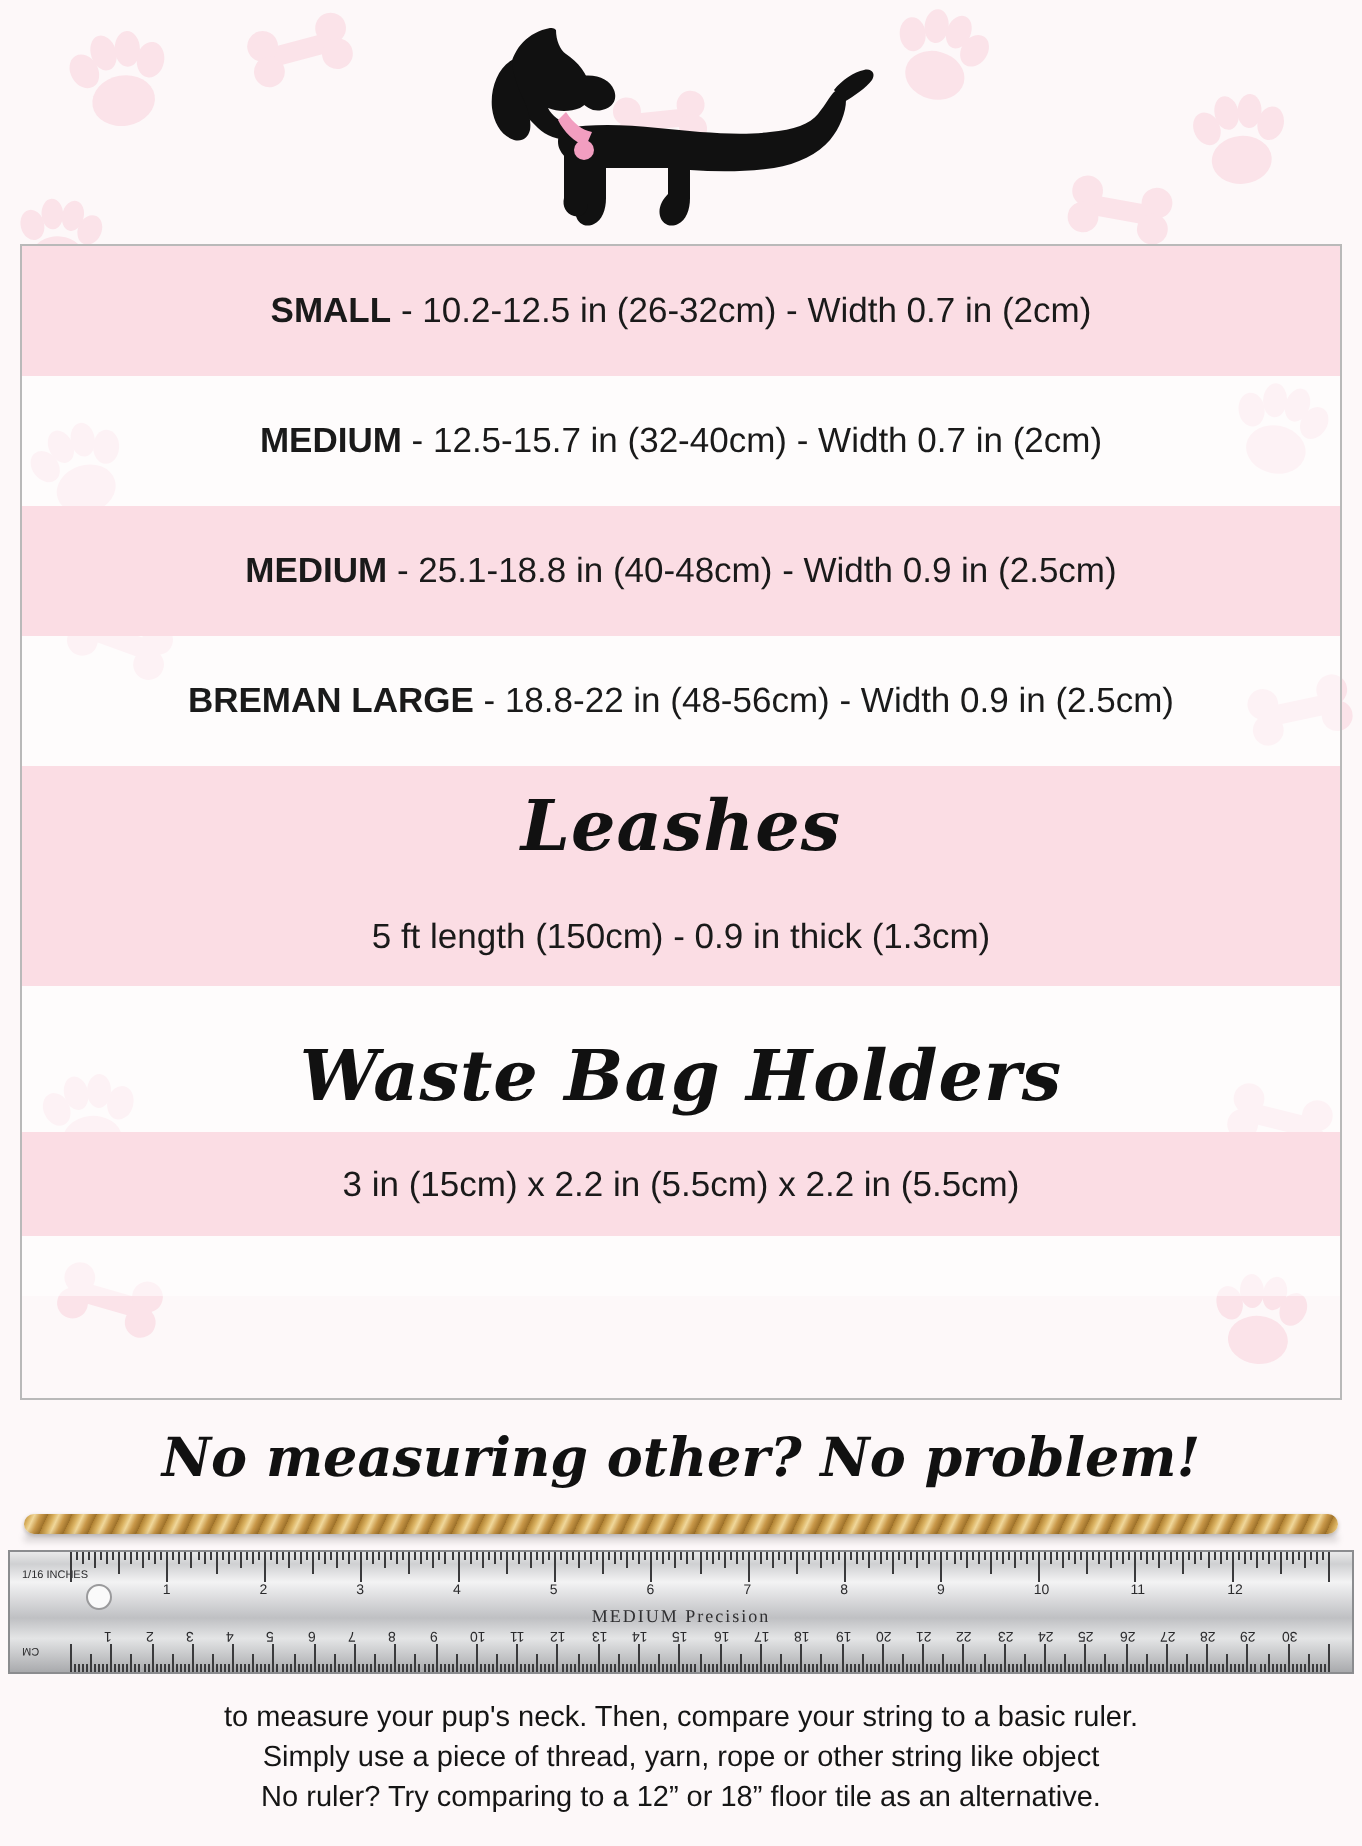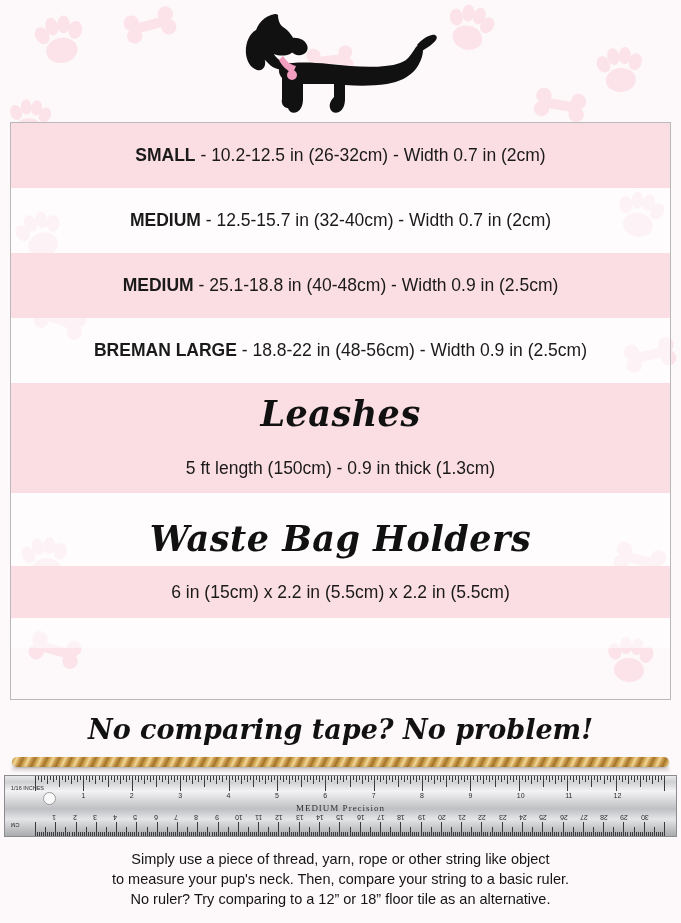--- a/index.html
+++ b/index.html
@@ -286,27 +286,27 @@
     <span class="row-text">5 ft length (150cm) - 0.9 in thick (1.3cm)</span>
   </div>
 
   <div class="band white" style="height:18px;"></div>
 
   <div class="band white" style="height:55px;">
     <span class="section-title">Waste Bag Holders</span>
   </div>
 
   <div class="band pink" style="height:52px;">
-    <span class="row-text">6 in (15cm) x 2.2 in (5.5cm) x 2.2 in (5.5cm)</span>
+    <span class="row-text">3 in (15cm) x 2.2 in (5.5cm) x 2.2 in (5.5cm)</span>
   </div>
 
   <div class="band white" style="height:30px;"></div>
 </div>
 
-<div class="tagline">No comparing tape? No problem!</div>
+<div class="tagline">No measuring other? No problem!</div>
 
 <div class="ruler-wrap">
   <div class="rope"></div>
   <div class="rope-shadow"></div>
   <div class="ruler">
     <div class="label-in">1/16 INCHES</div>
     <div class="label-cm">CM</div>
     <div class="hole"></div>
     <div class="brand">MEDIUM Precision</div>
     <div class="ticks" id="ruler-ticks">
@@ -870,16 +870,16 @@
         <div class="num bottom" style="left: 554.548px; top: 38px;">26</div>
         <div class="num bottom" style="left: 574.839px; top: 38px;">27</div>
         <div class="num bottom" style="left: 595.129px; top: 38px;">28</div>
         <div class="num bottom" style="left: 615.419px; top: 38px;">29</div>
         <div class="num bottom" style="left: 635.71px; top: 38px;">30</div>
       </div>
   </div>
 </div>
 
 <div class="footer">
+  <div>to measure your pup's neck. Then, compare your string to a basic ruler.</div>
   <div>Simply use a piece of thread, yarn, rope or other string like object</div>
-  <div>to measure your pup's neck. Then, compare your string to a basic ruler.</div>
   <div>No ruler? Try comparing to a 12” or 18” floor tile as an alternative.</div>
 </div>
 
 </body></html>

